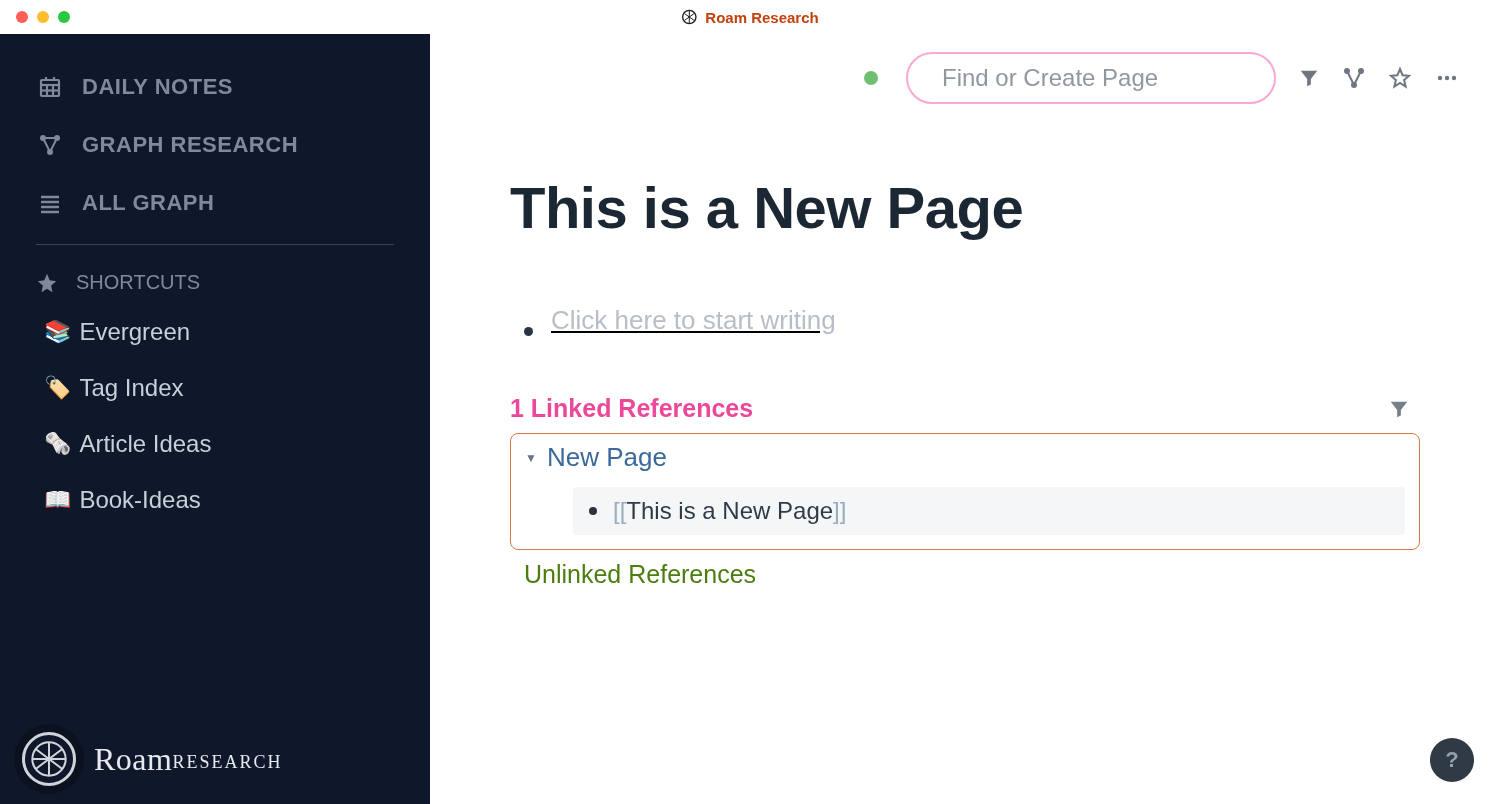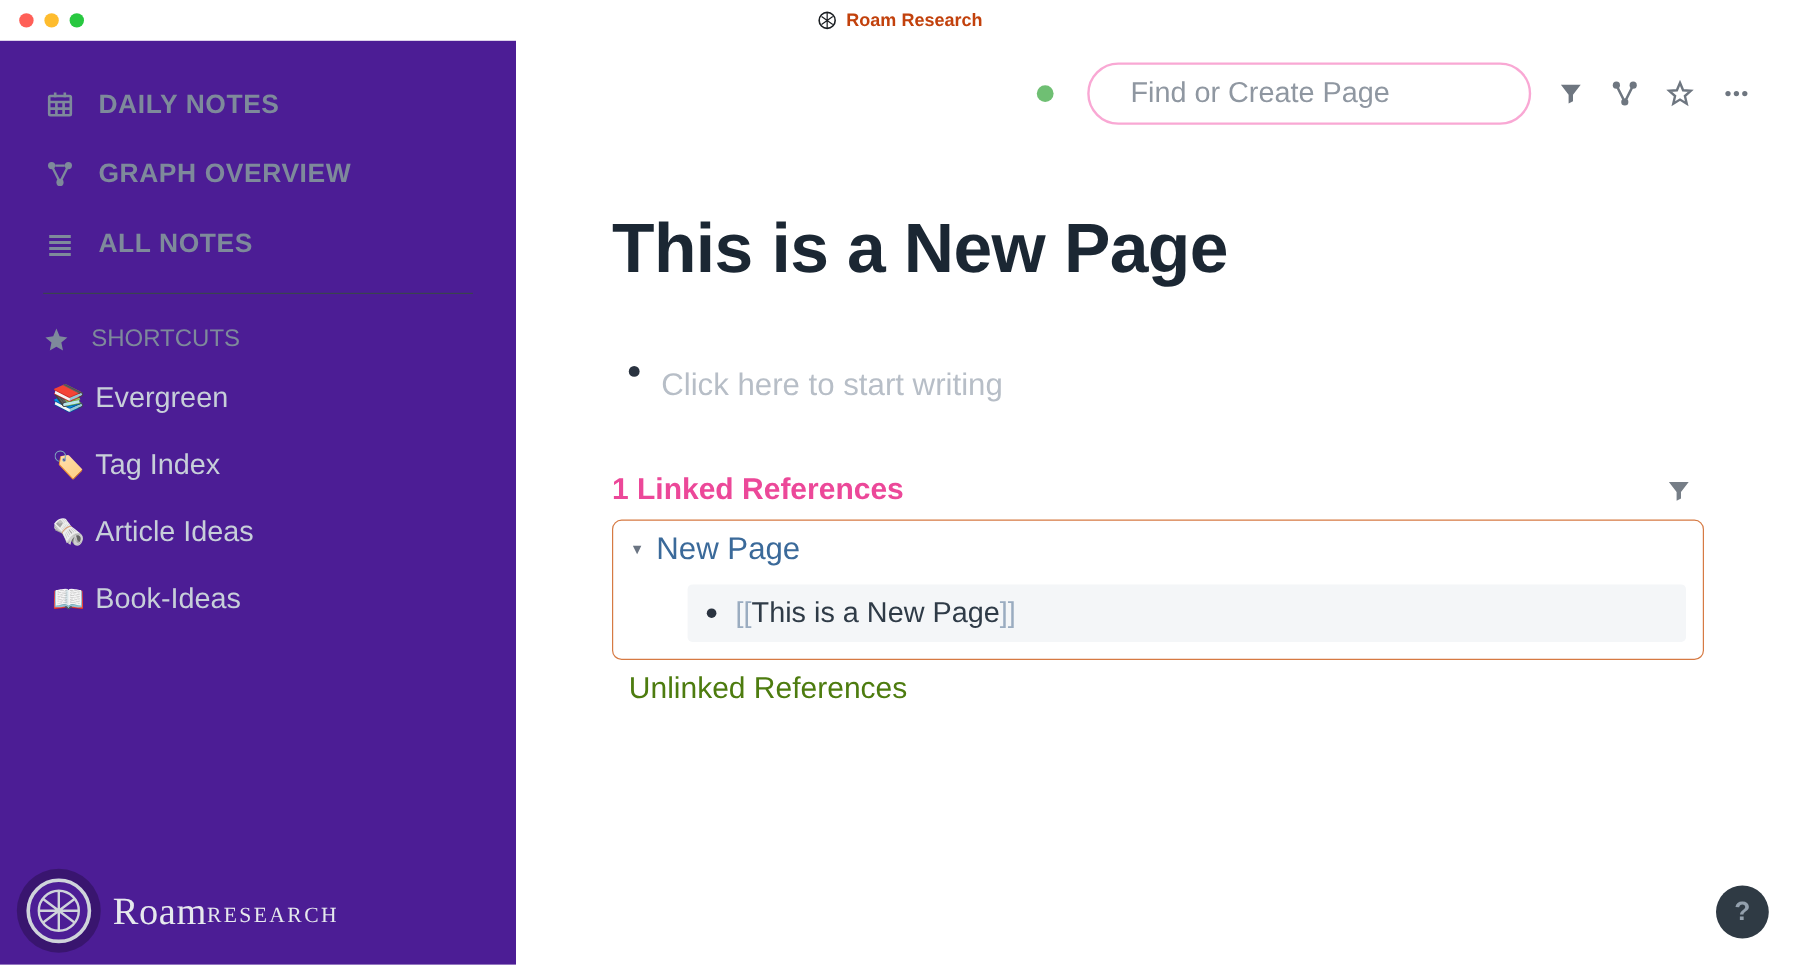--- a/index.html
+++ b/index.html
@@ -8,21 +8,21 @@
 .titlebar { height: 34px; display: flex; align-items: center; padding: 0 16px; position: relative; }
 .traffic { display: flex; gap: 9px; }
 .dot { width: 12px; height: 12px; border-radius: 50%; }
 .dot.red { background: #ff5f57; }
 .dot.yellow { background: #febc2e; }
 .dot.green { background: #28c840; }
 .title-center { position: absolute; left: 50%; transform: translateX(-50%); display: flex; align-items: center; gap: 8px; color: #c2410c; font-size: 15px; font-weight: 600; }
 
 .shell { display: flex; height: 770px; }
 
-.sidebar { width: 430px; background: #4c1d95; color: #8a97a8; display: flex; flex-direction: column; padding: 24px 0 0 0; position: relative; }
+.sidebar { width: 430px; background: #0f172a; color: #8a97a8; display: flex; flex-direction: column; padding: 24px 0 0 0; position: relative; }
 .nav-item { display: flex; align-items: center; gap: 18px; padding: 16px 36px; font-size: 22px; font-weight: 800; letter-spacing: 0.5px; color: #7e8a9b; cursor: pointer; }
 .nav-item .ico { width: 28px; display: flex; justify-content: center; }
 .sep { height: 1px; background: #3a434f; margin: 12px 36px 18px 36px; }
 .shortcut-head { display: flex; align-items: center; gap: 18px; padding: 8px 36px 10px 36px; font-size: 20px; font-weight: 400; color: #7e8a9b; }
 .shortcut-item { display: flex; align-items: center; gap: 8px; padding: 14px 36px 14px 44px; font-size: 24px; color: #c7cfd9; cursor: pointer; }
 .shortcut-item .emoji { font-size: 22px; }
 .brand { position: absolute; bottom: 18px; left: 22px; display: flex; align-items: center; gap: 18px; color: #e6e9ed; }
 .brand-logo { width: 54px; height: 54px; border: 3px solid #cfd4da; border-radius: 50%; display: flex; align-items: center; justify-content: center; box-shadow: 0 0 0 8px rgba(0,0,0,0.25); }
 .brand-text { font-size: 32px; font-weight: 400; font-family: Georgia, "Times New Roman", serif; letter-spacing: 0.5px; text-align: center; }
 .brand-text .sub { font-size: 18px; font-weight: 400; letter-spacing: 2px; vertical-align: 2px; }
@@ -30,21 +30,21 @@
 .main { flex: 1; position: relative; padding: 0; }
 .topbar { display: flex; align-items: center; justify-content: flex-end; gap: 22px; padding: 18px 40px 0 0; }
 .status-dot { width: 14px; height: 14px; background: #6fbf73; border-radius: 50%; margin-right: 6px; }
 .search { display: flex; align-items: center; gap: 12px; border: 2px solid #f9a8d4; border-radius: 999px; padding: 10px 22px; width: 370px; cursor: text; }
 .search input { border: none; outline: none; font-size: 24px; color: #333; flex: 1; background: transparent; }
 .search input::placeholder { color: #8f97a1; }
 .top-icon { color: #6e7680; cursor: pointer; display: flex; }
 
 .page { padding: 70px 80px 0 80px; }
 .page-title { font-size: 58px; font-weight: 700; color: #1b2733; letter-spacing: -0.5px; }
-.block-row { display: flex; align-items: flex-start; gap: 18px; margin-top: 64px; margin-left: 14px; }
+.block-row { display: flex; align-items: flex-end; gap: 18px; margin-top: 64px; margin-left: 14px; text-decoration: underline; }
 .bullet { width: 9px; height: 9px; background: #2a3340; border-radius: 50%; }
 .placeholder { color: #b7bec7; font-size: 26px; cursor: text; }
 
 .refs { margin-top: 58px; }
 .refs-head { display: flex; align-items: center; justify-content: space-between; padding-right: 10px; }
 .refs-title { color: #ec4899; font-size: 25px; font-weight: 700; }
 .ref-box { border: 1.5px solid #d67a43; border-radius: 8px; padding: 8px 14px 14px 14px; margin-top: 10px; }
 .ref-src { display: flex; align-items: center; gap: 10px; font-size: 26px; color: #3b6a9a; font-weight: 500; cursor: pointer; }
 .ref-caret { font-size: 12px; color: #6a7482; }
 .ref-line { background: #f4f6f8; border-radius: 4px; margin: 14px 0 0 48px; padding: 10px 16px; display: flex; align-items: center; gap: 16px; font-size: 24px; color: #2f3b47; cursor: pointer; }
@@ -91,32 +91,32 @@
     </div>
     <div class="nav-item">
       <span class="ico">
         <svg width="24" height="24" viewBox="0 0 24 24" fill="#7e8a9b">
             <circle cx="5" cy="5" r="3"></circle>
             <circle cx="19" cy="5" r="3"></circle>
             <circle cx="12" cy="19" r="3"></circle>
             <path d="M6 7 L11 17 M18 7 L13 17 M8 5 H16" stroke="#7e8a9b" stroke-width="2" fill="none"></path>
           </svg>
       </span>
-      <span>GRAPH OVERVIEW</span>
+      <span>GRAPH RESEARCH</span>
     </div>
     <div class="nav-item">
       <span class="ico">
         <svg width="24" height="24" viewBox="0 0 24 24" stroke="#7e8a9b" stroke-width="2.5">
             <line x1="3" y1="6" x2="21" y2="6"></line>
             <line x1="3" y1="11" x2="21" y2="11"></line>
             <line x1="3" y1="16" x2="21" y2="16"></line>
             <line x1="3" y1="21" x2="21" y2="21"></line>
           </svg>
       </span>
-      <span>ALL NOTES</span>
+      <span>ALL GRAPH</span>
     </div>
 
     <div class="sep"></div>
 
     <div class="shortcut-head">
       <span class="ico">
         <svg width="22" height="22" viewBox="0 0 24 24" fill="#7e8a9b">
             <path d="M12 2l2.9 6.9L22 10l-5.5 4.7L18 22l-6-3.6L6 22l1.5-7.3L2 10l7.1-1.1z"></path>
           </svg>
       </span>

